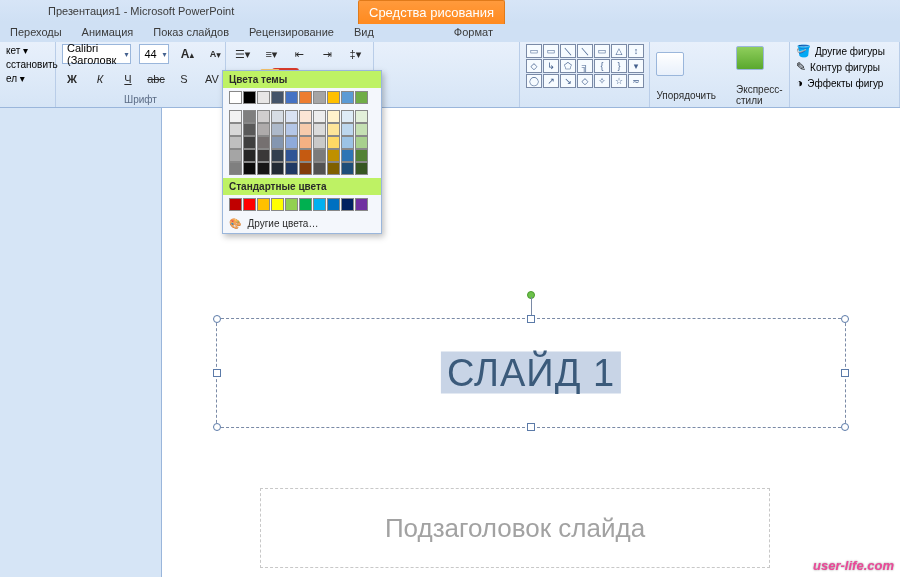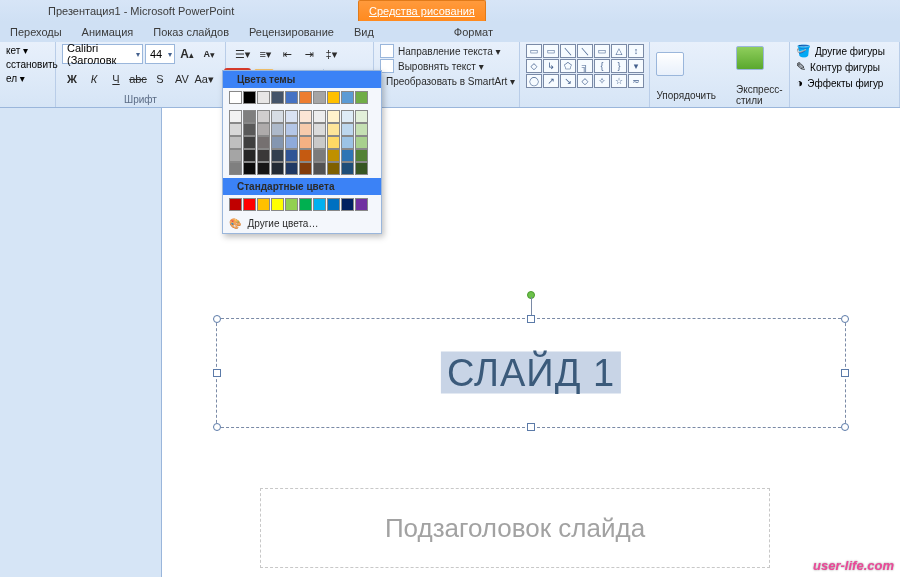--- a/index.html
+++ b/index.html
@@ -1,32 +1,32 @@
 <!DOCTYPE html>
 <html><head>
 <meta charset="utf-8">
 <style>
   * { box-sizing: border-box; margin: 0; padding: 0; font-family: "Segoe UI", Tahoma, sans-serif; }
   body { width: 900px; height: 577px; overflow: hidden; background: #fff; position: relative; }
 
   
   .titlebar { height: 22px; background: linear-gradient(#d7e5f7,#cfe0f4); display: flex; align-items: center; padding: 0 4px; font-size: 11px; color: #3b3b3b; }
   .titlebar .doc { margin-left: 44px; }
-  .tool-tab { position: absolute; left: 358px; top: 0; background: linear-gradient(#ff9a3c,#ff8a1f); color: #fff; font-size: 11px; padding: 4px 10px; border-radius: 2px 2px 0 0; border: 1px solid #e07a1a; border-bottom: none; text-decoration: underline; }
+  .tool-tab { position: absolute; left: 358px; top: 0; background: linear-gradient(#ff9a3c,#ff8a1f); color: #fff; font-size: 13px; padding: 4px 10px; border-radius: 2px 2px 0 0; border: 1px solid #e07a1a; border-bottom: none; }
 
   
   .tabs { height: 20px; background: #cfe0f4; display: flex; align-items: center; font-size: 11px; color: #3b3b3b; }
   .tabs span { padding: 0 10px; cursor: default; }
   .tabs .fmt { margin-left: 60px; }
 
   
   .ribbon { height: 66px; background: linear-gradient(#e8f0fb,#d6e5f6); border-bottom: 1px solid #9ab6db; display: flex; position: relative; }
   .group { border-right: 1px solid #b9cde8; padding: 2px 6px 0 6px; display: flex; flex-direction: column; justify-content: space-between; }
   .group-label { text-align: center; font-size: 10px; color: #5a6b85; padding-bottom: 2px; }
-  .row { display: flex; align-items: center; gap: 2px; }
+  .row { display: flex; align-items: center; gap: 8px; }
   .btn { height: 20px; min-width: 20px; border: 1px solid transparent; border-radius: 2px; display: inline-flex; align-items: center; justify-content: center; font-size: 11px; color: #2b2b2b; padding: 0 2px; }
   .combo { height: 20px; border: 1px solid #9ab6db; background: #fff; font-size: 11px; display: inline-flex; align-items: center; padding: 0 14px 0 4px; position: relative; }
   .combo::after { content: "▾"; position: absolute; right: 2px; font-size: 8px; color: #44618e; }
   .sep { width: 1px; height: 20px; background: #b9cde8; margin: 0 3px; }
 
   .font-color { height: 22px; border: 2px solid #d93a2b; border-radius: 3px; background: #fff4d6; display: inline-flex; align-items: center; padding: 0 2px; gap: 2px; }
   .font-color .a { font-weight: bold; font-size: 12px; border-bottom: 3px solid #d93a2b; padding: 0 2px; line-height: 12px; }
   .font-color .arr { font-size: 8px; color: #44618e; }
 
   .text-opts { font-size: 10px; color: #2b2b2b; display: flex; flex-direction: column; gap: 1px; }
@@ -38,21 +38,21 @@
 
   .big-btn { display: flex; flex-direction: column; align-items: flex-start; font-size: 10px; color: #2b2b2b; padding: 2px 6px; gap: 14px; }
   .big-btn .ico { width: 28px; height: 24px; border: 1px solid #9ab6db; background: linear-gradient(#fff,#e8f0fb); border-radius: 2px; }
 
   .shape-fx { font-size: 10px; display: flex; flex-direction: column; gap: 2px; }
   .shape-fx div { display: flex; align-items: center; gap: 4px; white-space: nowrap; }
   .fx-ico { font-size: 12px; }
 
   
   .color-dd { position: absolute; left: 222px; top: 70px; width: 160px; background: #f4f7fc; border: 1px solid #9ab6db; box-shadow: 2px 3px 6px rgba(0,0,0,.25); font-size: 10px; color: #2b2b2b; z-index: 50; }
-  .color-dd .hdr { padding: 3px 14px; font-weight: bold; background: #3b82f6; }
+  .color-dd .hdr { padding: 3px 6px; font-weight: bold; background: #bef264; }
   .swatch-grid { display: grid; grid-template-columns: repeat(10, 13px); gap: 1px; padding: 3px 6px; }
   .swatch-grid span { width: 13px; height: 13px; border: 1px solid #888; }
   .color-dd .more { padding: 4px 6px; display: flex; align-items: center; gap: 6px; }
 
   
   .stage { position: absolute; left: 162px; top: 108px; right: 0; bottom: 0; background: #fff; }
   .textbox { position: absolute; border: 1px dashed #7a8aa6; }
   .handle { position: absolute; width: 8px; height: 8px; border: 1px solid #5b7aa8; border-radius: 50%; background: #fff; }
   .rot { background: #6cc24a; border-color: #4a9a2e; }
   .title-txt { font-size: 38px; color: #3b5a7a; background: #c8d4e6; padding: 0 6px; letter-spacing: 1px; }
@@ -140,34 +140,20 @@
       <span class="btn" style="background:#fde8bf;border-color:#f5c36b">≡</span>
       <span class="btn">≡</span>
       <span class="btn">≣</span>
       <span class="sep"></span>
       <span class="btn">▥▾</span>
     </div>
     <div class="group-label">Абзац</div>
   </div>
 
   <div class="group" style="width:146px">
-    <div class="text-opts">
-      <div>
-          <span class="mini-ico"></span>
-          <span>Направление текста ▾</span>
-        </div>
-      <div>
-          <span class="mini-ico"></span>
-          <span>Выровнять текст ▾</span>
-        </div>
-      <div>
-          <span class="mini-ico"></span>
-          <span>Преобразовать в SmartArt ▾</span>
-        </div>
-    </div>
     <div class="group-label"></div>
   </div>
 
   <div class="group" style="width:130px">
     <div class="row">
       <div class="shapes-gallery">
         <span>▭</span>
           <span>▭</span>
           <span>＼</span>
           <span>＼</span>

